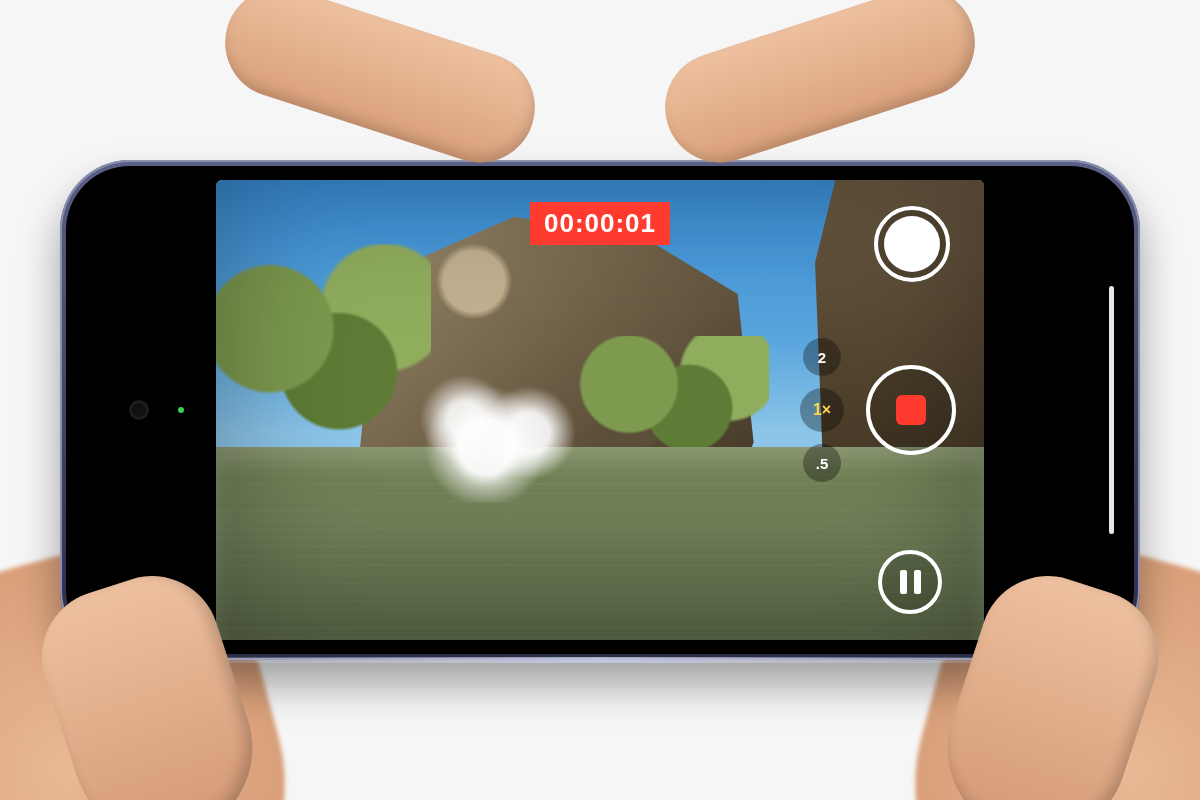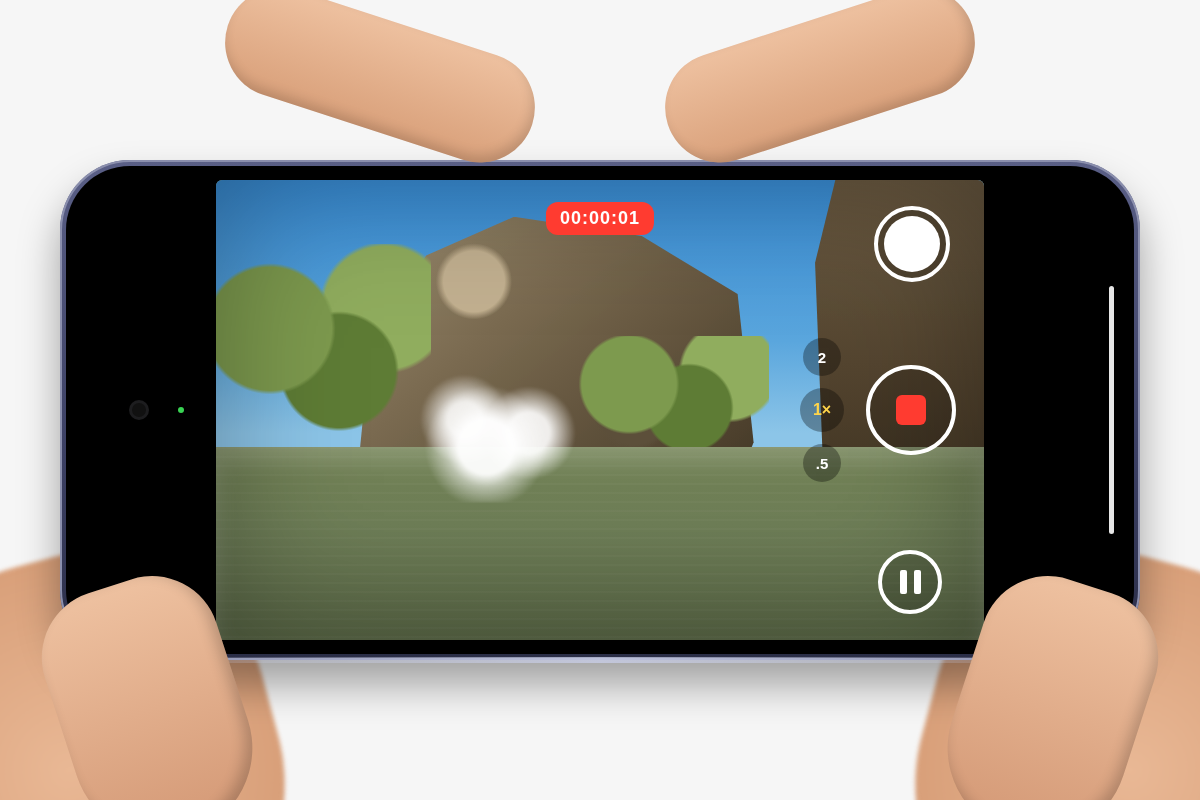--- a/index.html
+++ b/index.html
@@ -143,24 +143,24 @@
     content:""; position:absolute; inset:0;
     box-shadow: inset 0 0 140px rgba(0,0,0,.35);
     pointer-events:none;
   }
 
   
   .timer-chip {
     position: absolute;
     top: 22px; left: 50%; transform: translateX(-50%);
     padding: 6px 14px;
-    border-radius: 12px;
+    border-radius: 0;
     font-variant-numeric: tabular-nums;
     font-weight: 600;
-    font-size: 18px;
+    font-size: 26px;
     letter-spacing: 1px;
     color: #fff;
     z-index: 10;
     text-align: center;
   }
 
   .ctrl {
     position: absolute;
     display:flex; align-items:center; justify-content:center;
     z-index: 10;

